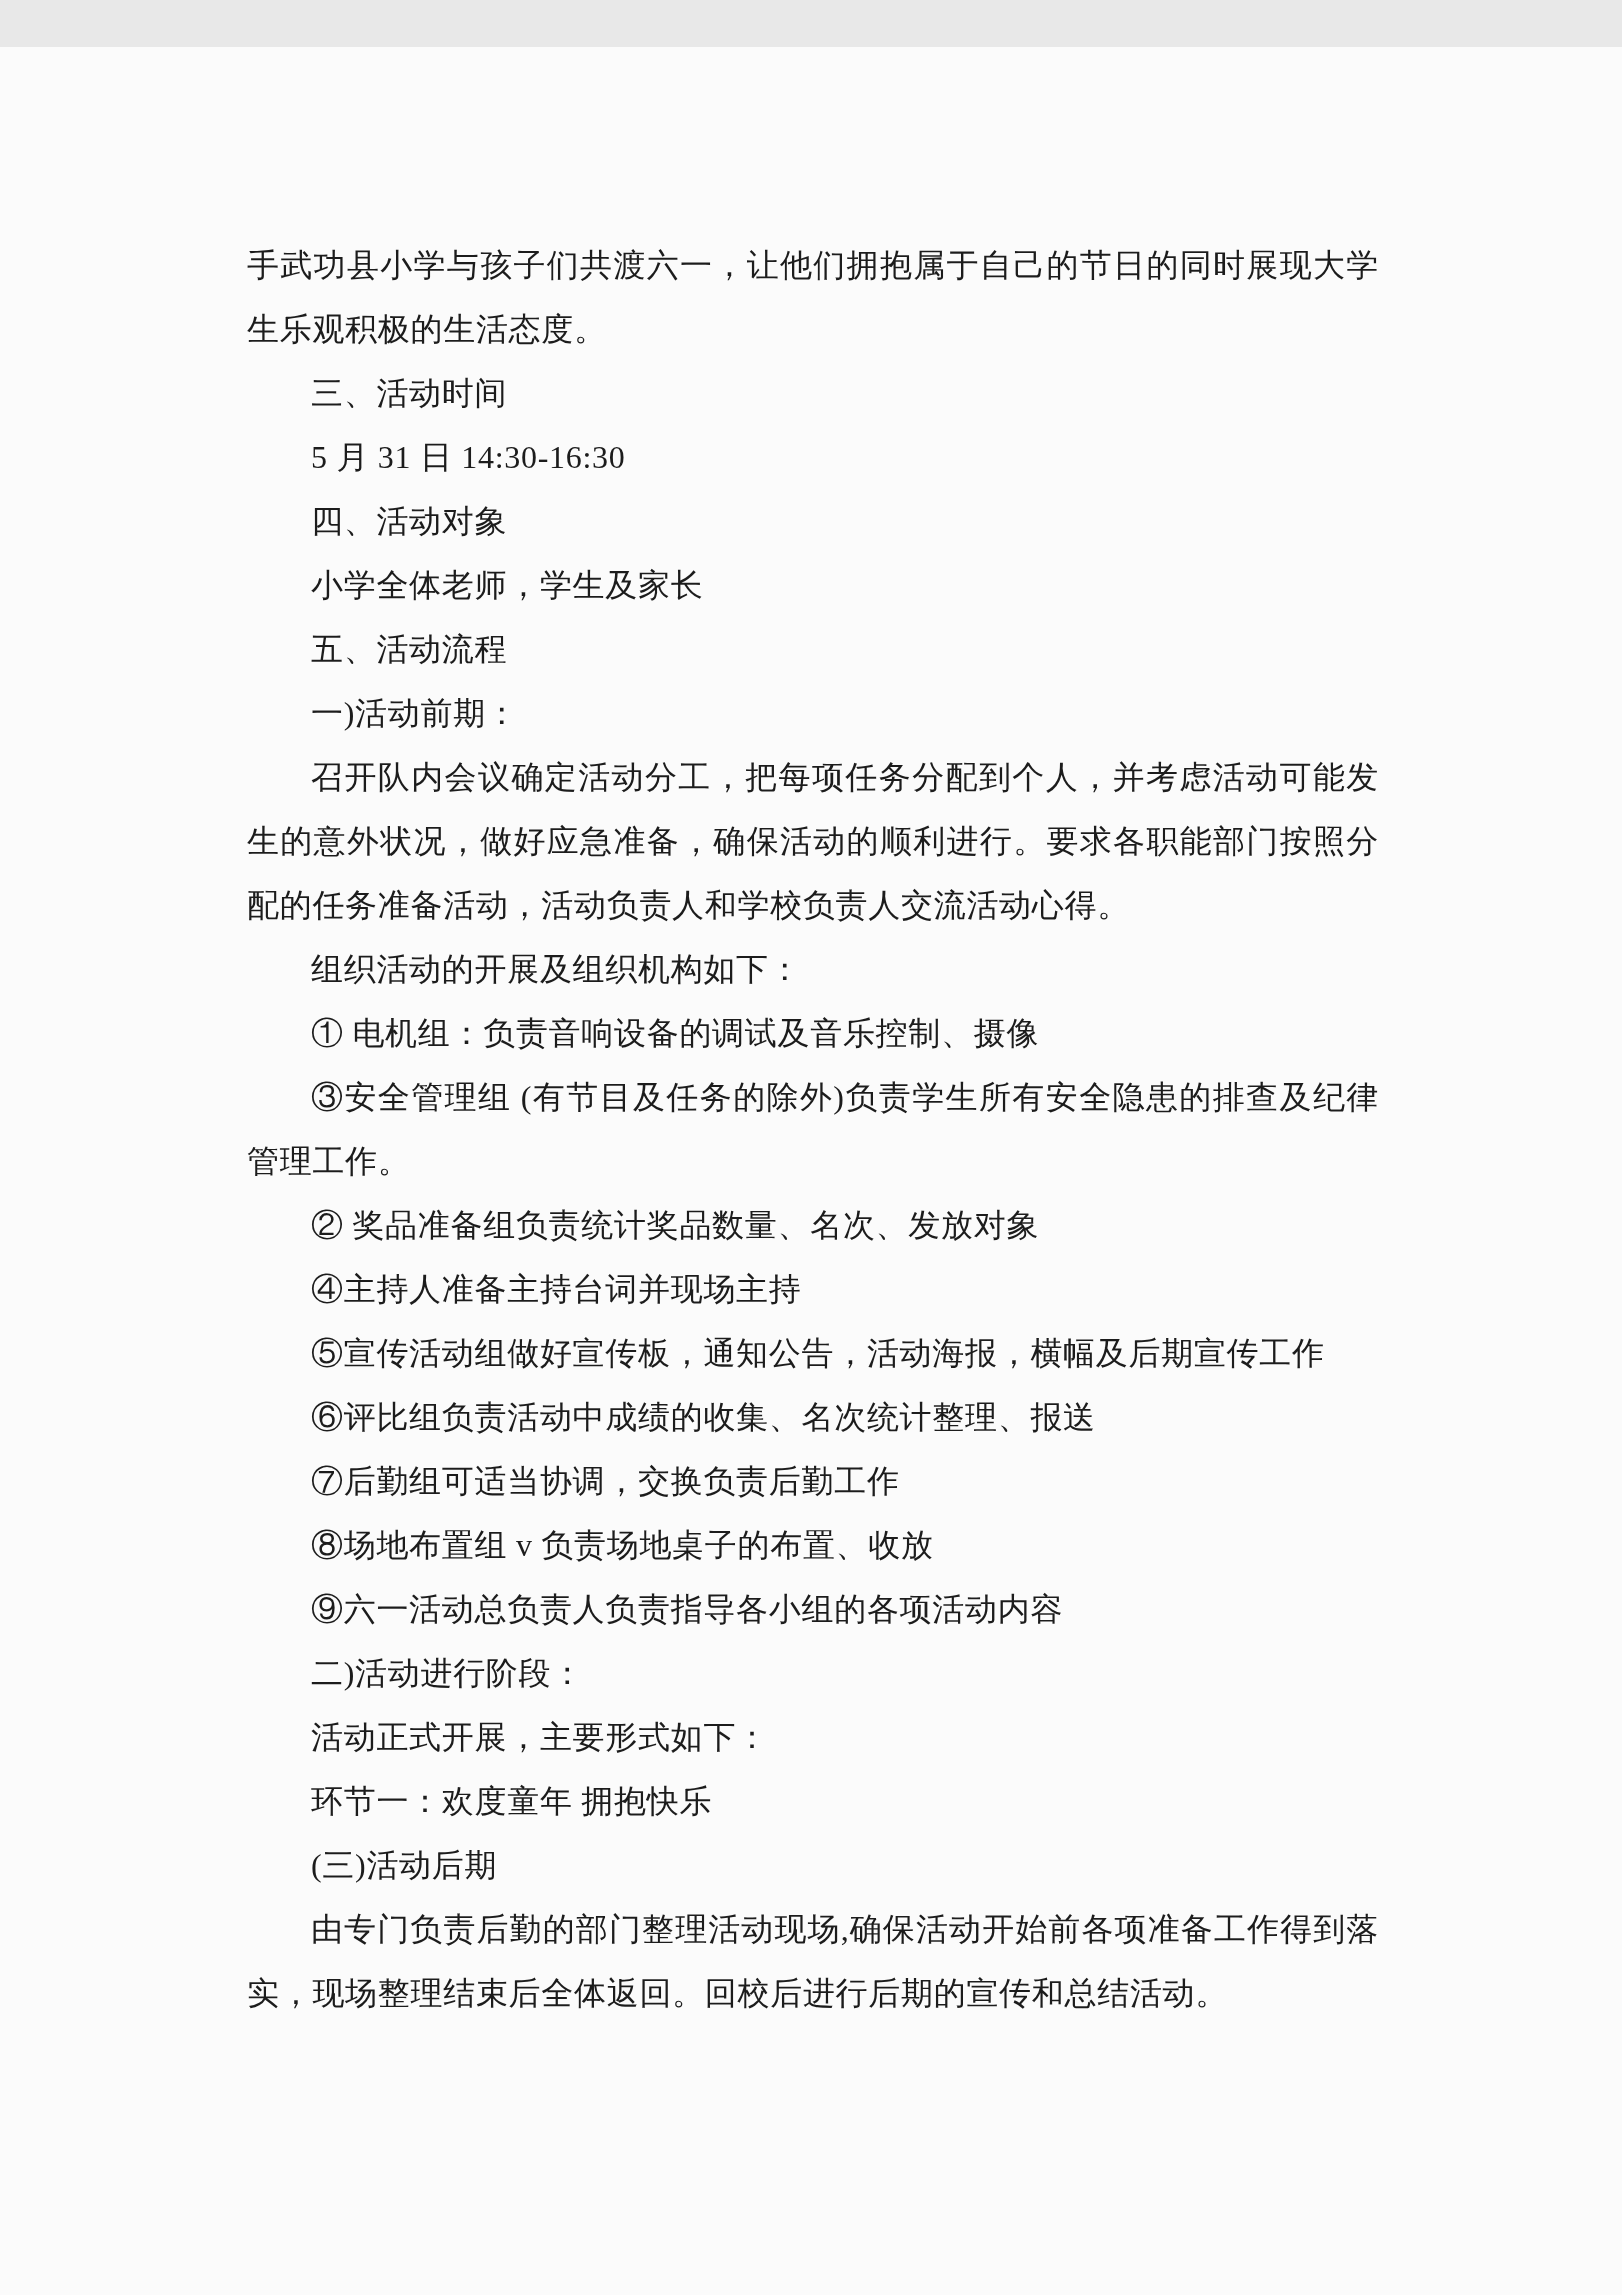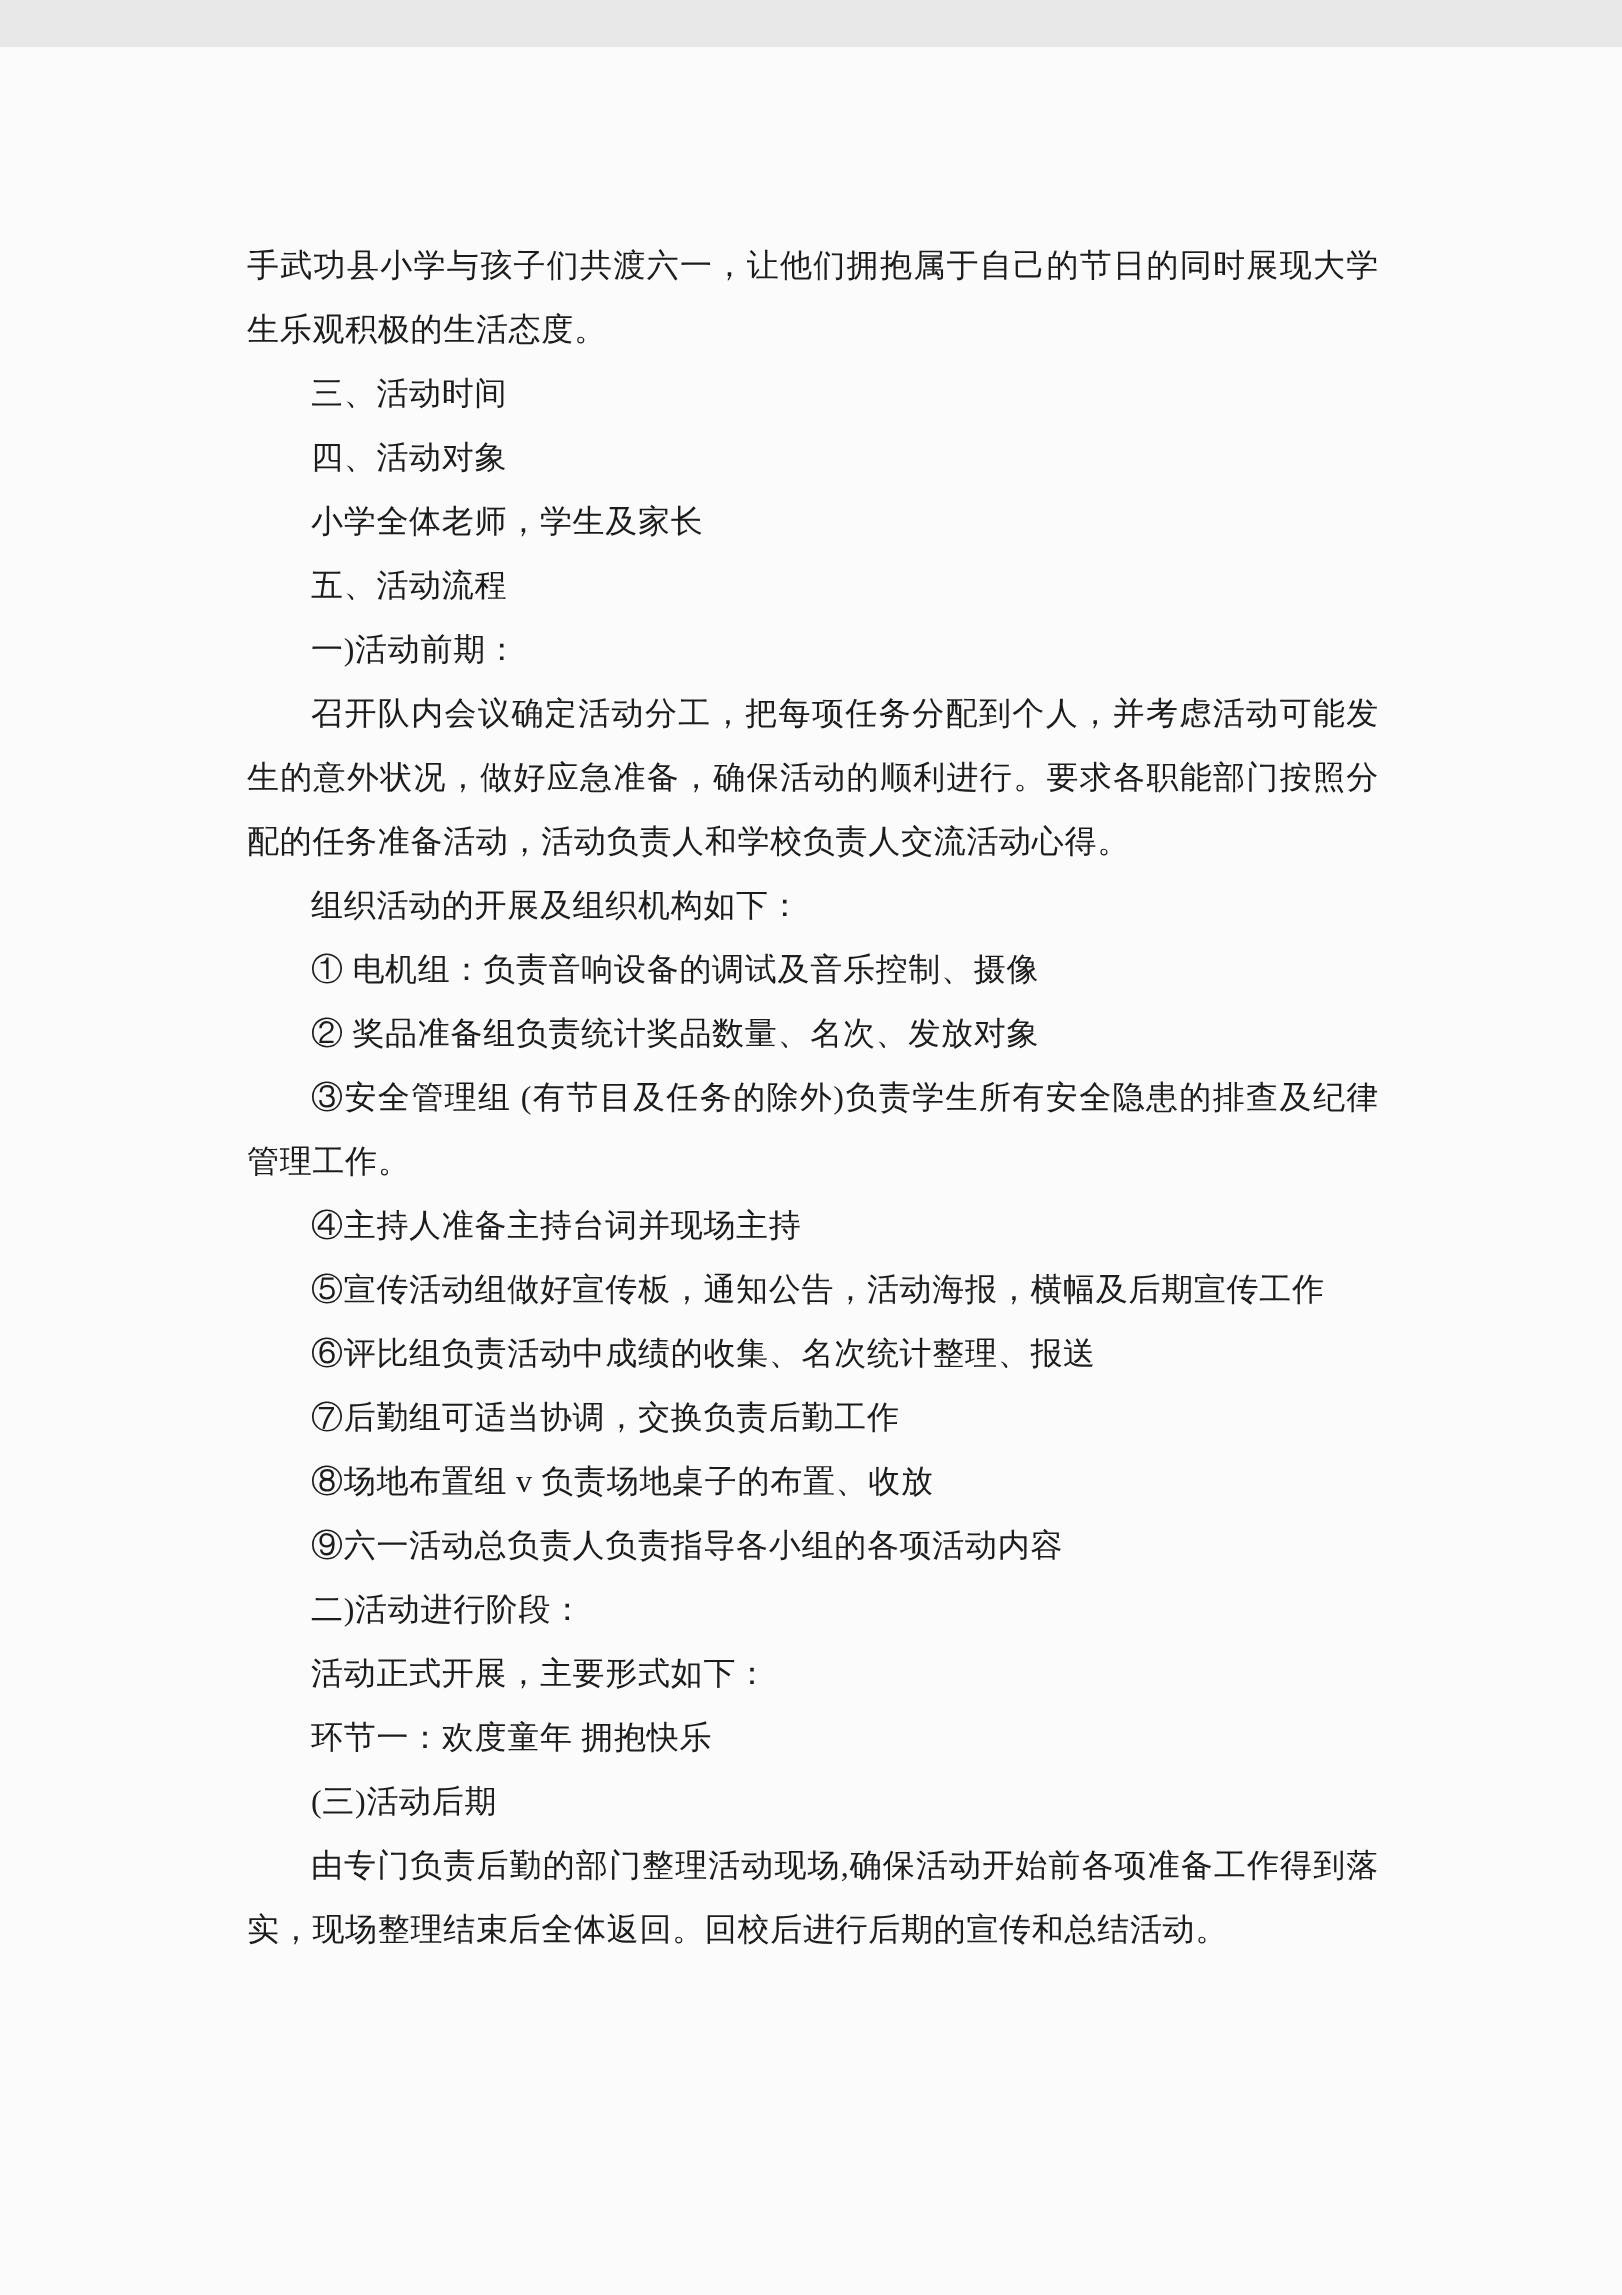--- a/index.html
+++ b/index.html
@@ -37,29 +37,30 @@
     text-indent: 0;
   }
 </style>
 </head>
 <body>
 
 <div class="page">
   <div class="content">
     <p class="para noindent">手武功县小学与孩子们共渡六一，让他们拥抱属于自己的节日的同时展现大学生乐观积极的生活态度。</p>
     <p class="para">三、活动时间</p>
+    <p class="para">5 月 31 日 14:30-16:30</p>
     <p class="para">四、活动对象</p>
     <p class="para">小学全体老师，学生及家长</p>
     <p class="para">五、活动流程</p>
     <p class="para">一)活动前期：</p>
     <p class="para">召开队内会议确定活动分工，把每项任务分配到个人，并考虑活动可能发生的意外状况，做好应急准备，确保活动的顺利进行。要求各职能部门按照分配的任务准备活动，活动负责人和学校负责人交流活动心得。</p>
     <p class="para">组织活动的开展及组织机构如下：</p>
     <p class="para">① 电机组：负责音响设备的调试及音乐控制、摄像</p>
+    <p class="para">③安全管理组 (有节目及任务的除外)负责学生所有安全隐患的排查及纪律管理工作。</p>
     <p class="para">② 奖品准备组负责统计奖品数量、名次、发放对象</p>
-    <p class="para">③安全管理组 (有节目及任务的除外)负责学生所有安全隐患的排查及纪律管理工作。</p>
     <p class="para">④主持人准备主持台词并现场主持</p>
     <p class="para">⑤宣传活动组做好宣传板，通知公告，活动海报，横幅及后期宣传工作</p>
     <p class="para">⑥评比组负责活动中成绩的收集、名次统计整理、报送</p>
     <p class="para">⑦后勤组可适当协调，交换负责后勤工作</p>
     <p class="para">⑧场地布置组 v 负责场地桌子的布置、收放</p>
     <p class="para">⑨六一活动总负责人负责指导各小组的各项活动内容</p>
     <p class="para">二)活动进行阶段：</p>
     <p class="para">活动正式开展，主要形式如下：</p>
     <p class="para">环节一：欢度童年 拥抱快乐</p>
     <p class="para">(三)活动后期</p>

